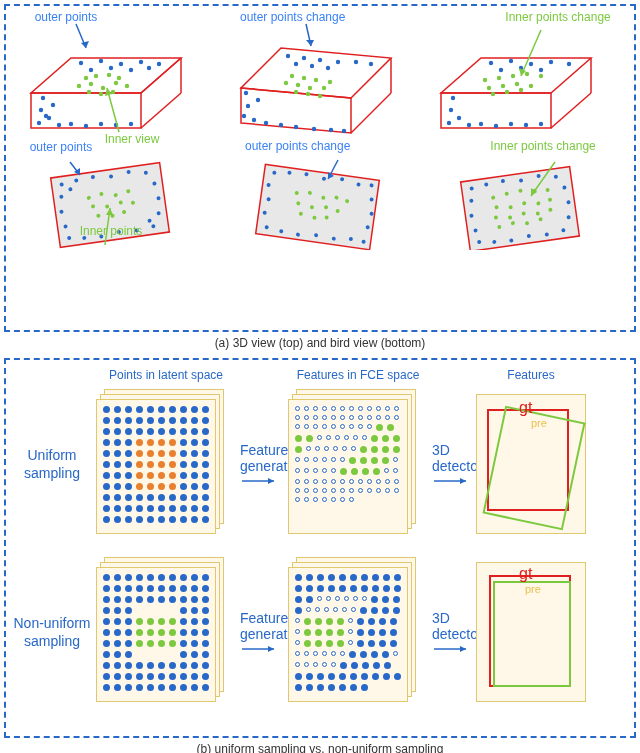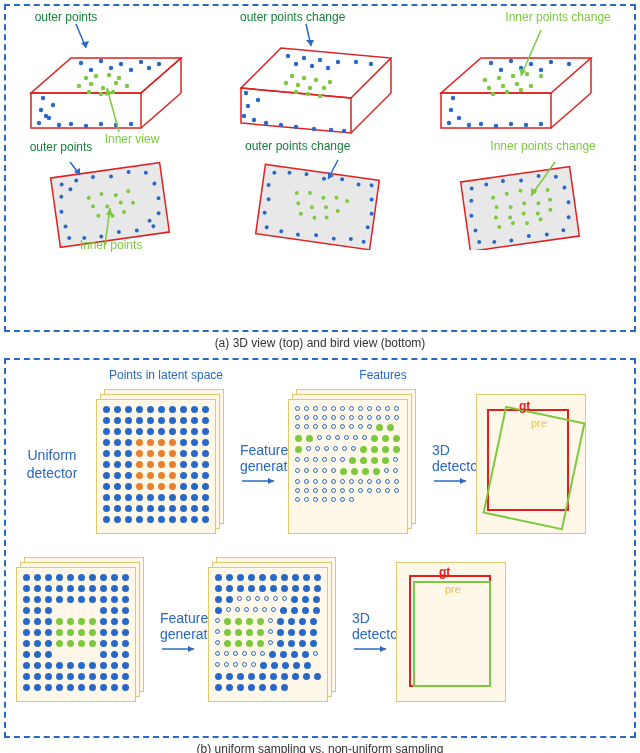--- a/index.html
+++ b/index.html
@@ -41,21 +41,21 @@
       position: relative;
       width: 180px;
       height: 110px;
     }
     .label {
       position: absolute;
       font-size: 12px;
       font-weight: 500;
       white-space: nowrap;
     }
-    .blue-text { color: #15803d; }
+    .blue-text { color: #3b82f6; }
     .green-text { color: #7cc940; }
     
     .panel-b {
       height: 380px;
       position: relative;
     }
     .b-row {
       display: flex;
       align-items: center;
       height: 160px;
@@ -102,21 +102,21 @@
       border: 1px solid #e0c870;
     }
     .gt-box {
       position: absolute;
       border: 2px solid #e02020;
     }
     .pre-box {
       position: absolute;
       border: 2px solid #7cc940;
     }
-    .gt-label { position:absolute; font-size:12px; color:#e02020; font-weight:bold; }
+    .gt-label { position:absolute; font-size:16px; color:#e02020; font-weight:normal; }
     .pre-label { position:absolute; font-size:11px; color:#e8c050; font-weight:500; }
     .col-headers {
       display: flex;
       font-size: 12px;
       color: #2868c8;
       margin-left: 80px;
       margin-bottom: 2px;
     }
     .col-headers > div { text-align:center; }
   </style>
@@ -324,21 +324,21 @@
             <circle cx="42" cy="54" r="2"></circle>
               <circle cx="56" cy="56" r="2"></circle>
               <circle cx="68" cy="54" r="2"></circle>
           </g>
           <line x1="15" y1="2" x2="25" y2="15" stroke="#2868c8" stroke-width="1.5"></line>
           <polygon points="25,15 19,12 25,8" fill="#2868c8"></polygon>
           <line x1="55" y1="48" x2="50" y2="85" stroke="#7cc940" stroke-width="1.5"></line>
           <polygon points="55,48 51,55 58,55" fill="#7cc940"></polygon>
         </g>
       </svg>
-      <span class="label green-text" style="left:55px;top:98px">Inner points</span>
+      <span class="label green-text" style="left:55px;top:84px">Inner points</span>
     </div>
 
     <div class="box2d">
       <span class="label blue-text" style="left:15px;top:0px;width:100px;line-height:1.1">outer points change</span>
       <svg width="180" height="110">
         <g transform="translate(30,24)">
           <rect x="0" y="8" width="115" height="70" fill="#e8e8e8" stroke="#e02020" stroke-width="1.5" transform="rotate(8 57 43)"></rect>
           <g fill="#2868c8" transform="rotate(8 57 43)">
             <circle cx="10" cy="15" r="2"></circle>
               <circle cx="25" cy="13" r="2"></circle>
@@ -433,26 +433,27 @@
       </svg>
     </div>
   </div>
 </div>
 <div class="caption">(a) 3D view (top) and bird view (bottom)</div>
 
 <div class="panel panel-b">
   <div class="col-headers">
     <div style="width:148px">Points in latent space</div>
     <div style="width:44px"></div>
+    <div style="width:148px">Features in FCE space</div>
     <div style="width:44px"></div>
     <div style="width:110px">Features</div>
   </div>
 
   <div class="b-row">
-    <div class="sampling-label">Uniform detector</div>
+    <div class="sampling-label">Uniform sampling</div>
 
     <div class="stack">
       <div class="card card1"></div>
         <div class="card card2"></div>
       <div class="card card3" id="uni-latent">
           <div class="dot b"></div>
           <div class="dot b"></div>
           <div class="dot b"></div>
           <div class="dot b"></div>
           <div class="dot b"></div>
@@ -699,20 +700,21 @@
 
     <div class="result-card">
       <div class="gt-box" style="left:10px;top:14px;width:82px;height:102px"></div>
       <div class="pre-box" style="left:16px;top:18px;width:82px;height:110px;transform:rotate(12deg)"></div>
       <span class="gt-label" style="left:42px;top:4px">gt</span>
       <span class="pre-label" style="left:54px;top:22px">pre</span>
     </div>
   </div>
 
   <div class="b-row">
+    <div class="sampling-label">Non-uniform sampling</div>
 
     <div class="stack">
       <div class="card card1"></div>
         <div class="card card2"></div>
       <div class="card card3" id="nonuni-latent">
           <div class="dot b"></div>
           <div class="dot b"></div>
           <div class="dot b"></div>
           <div class="dot b"></div>
           <div class="dot b"></div>

